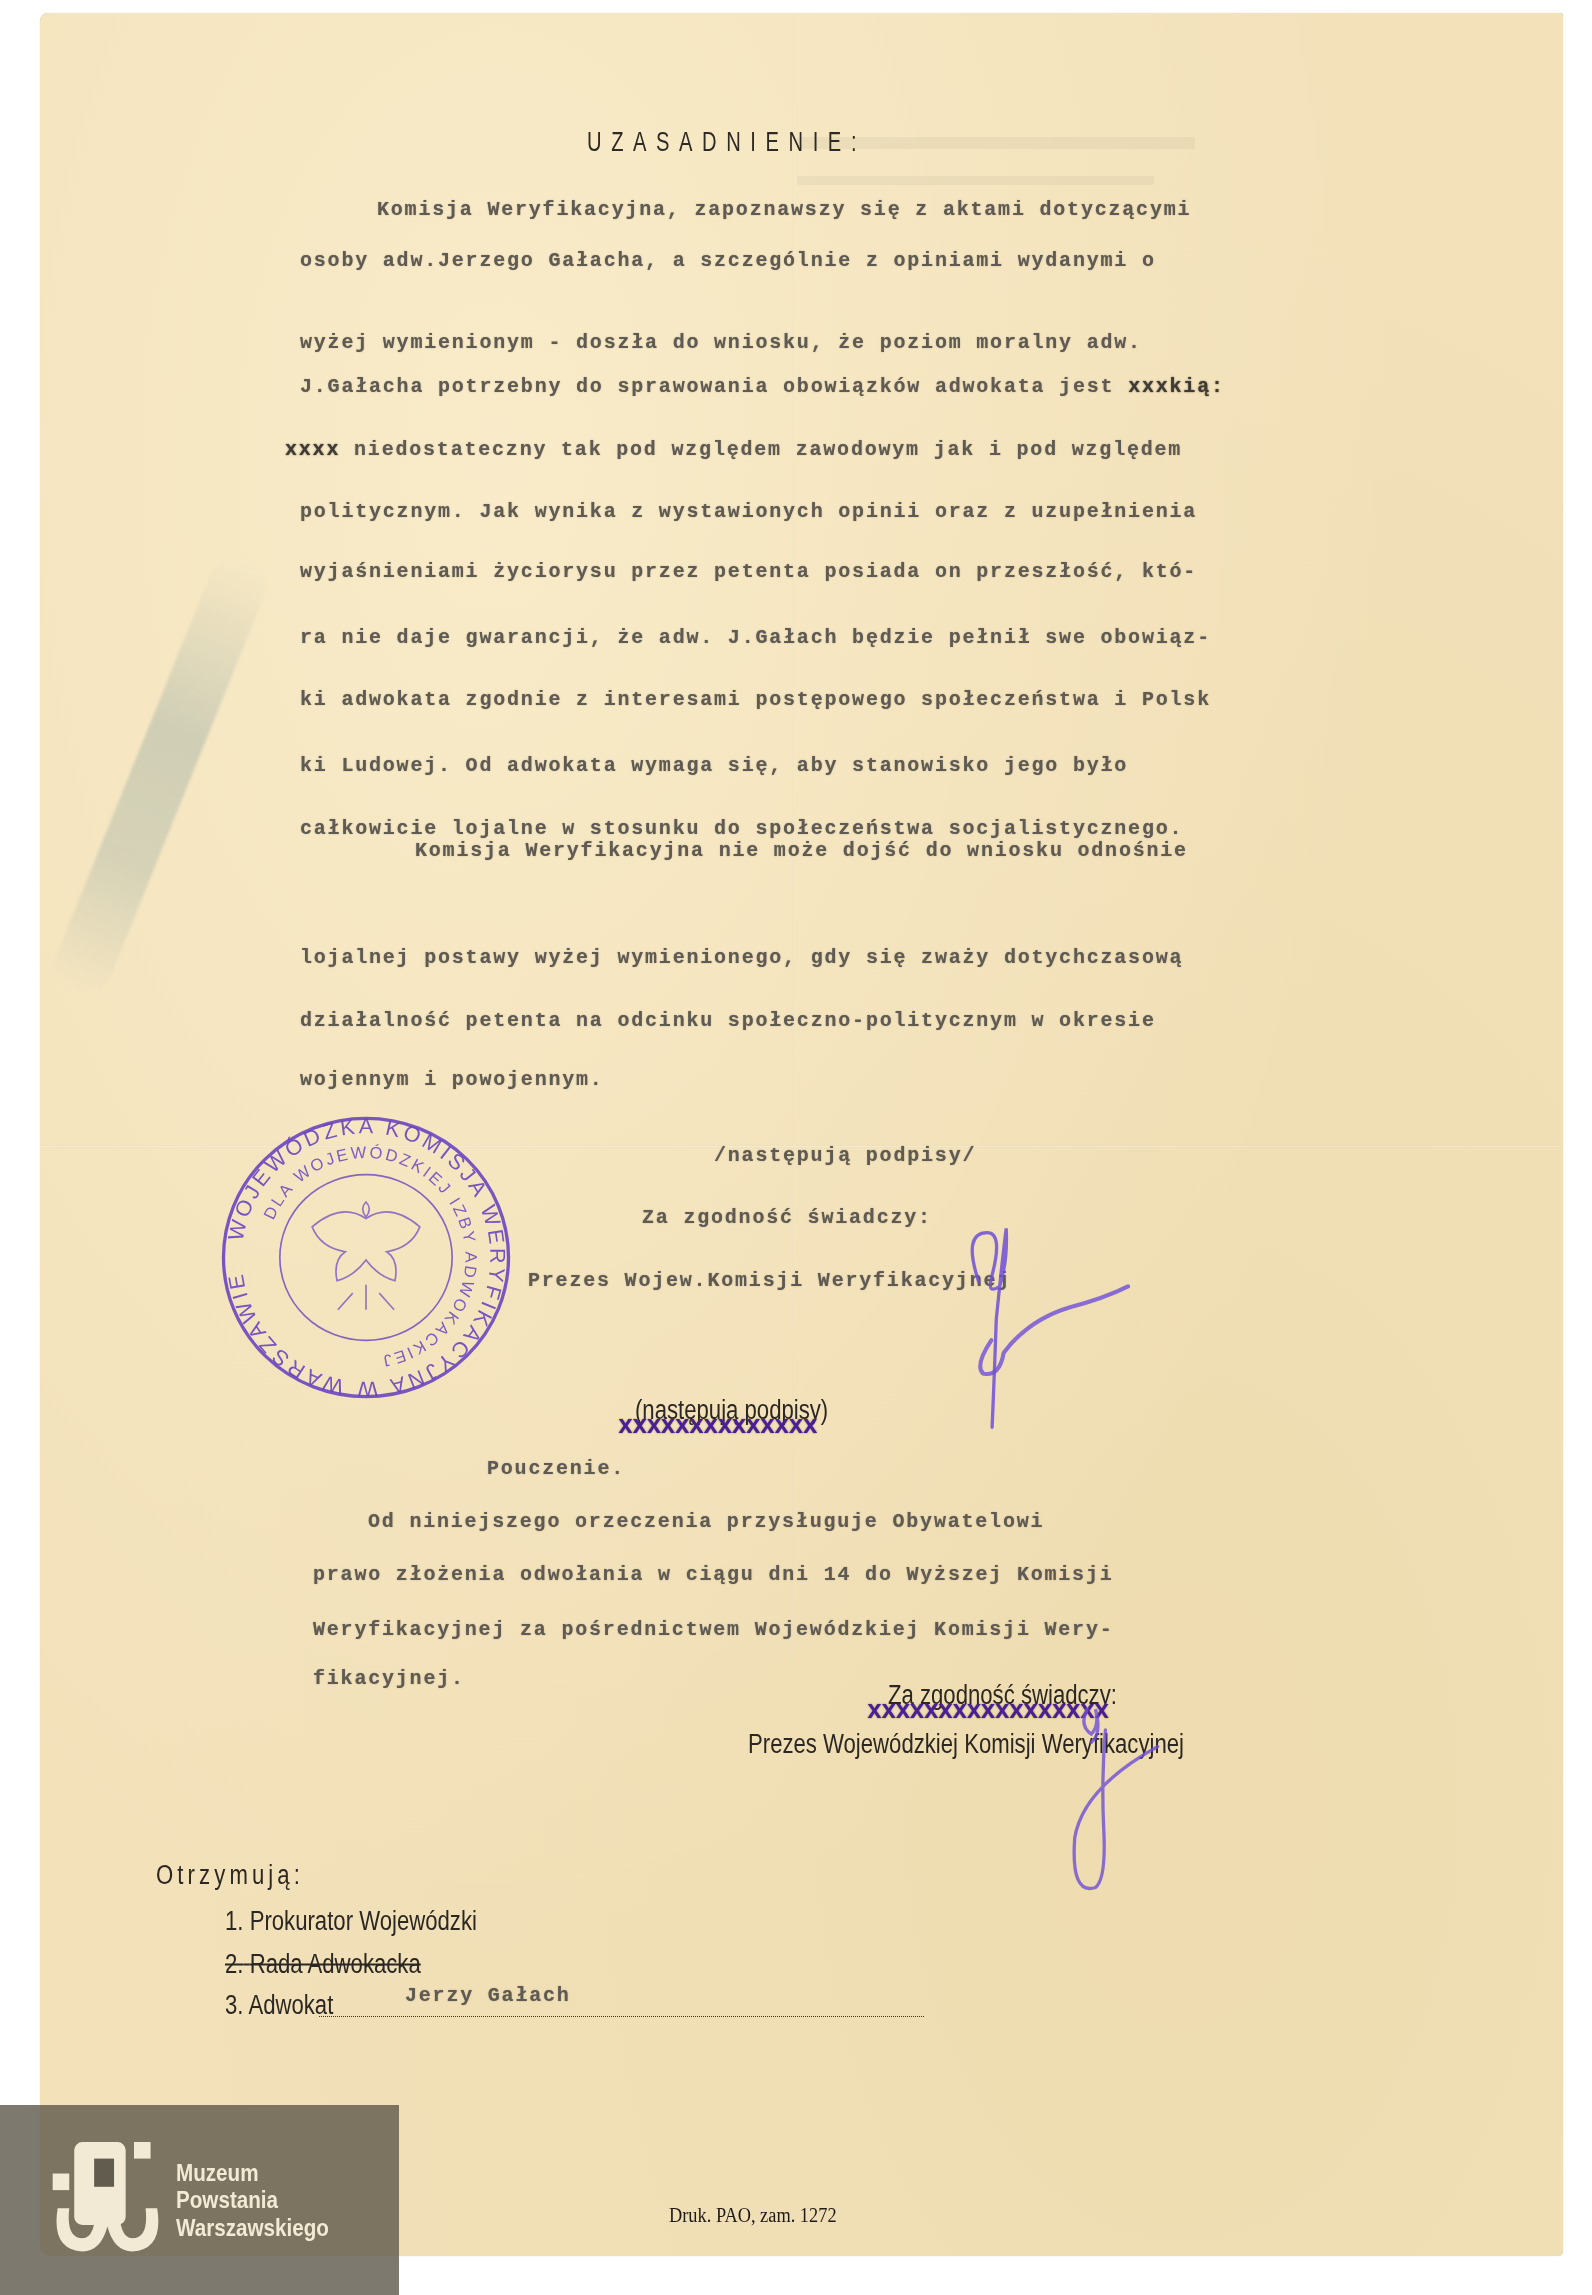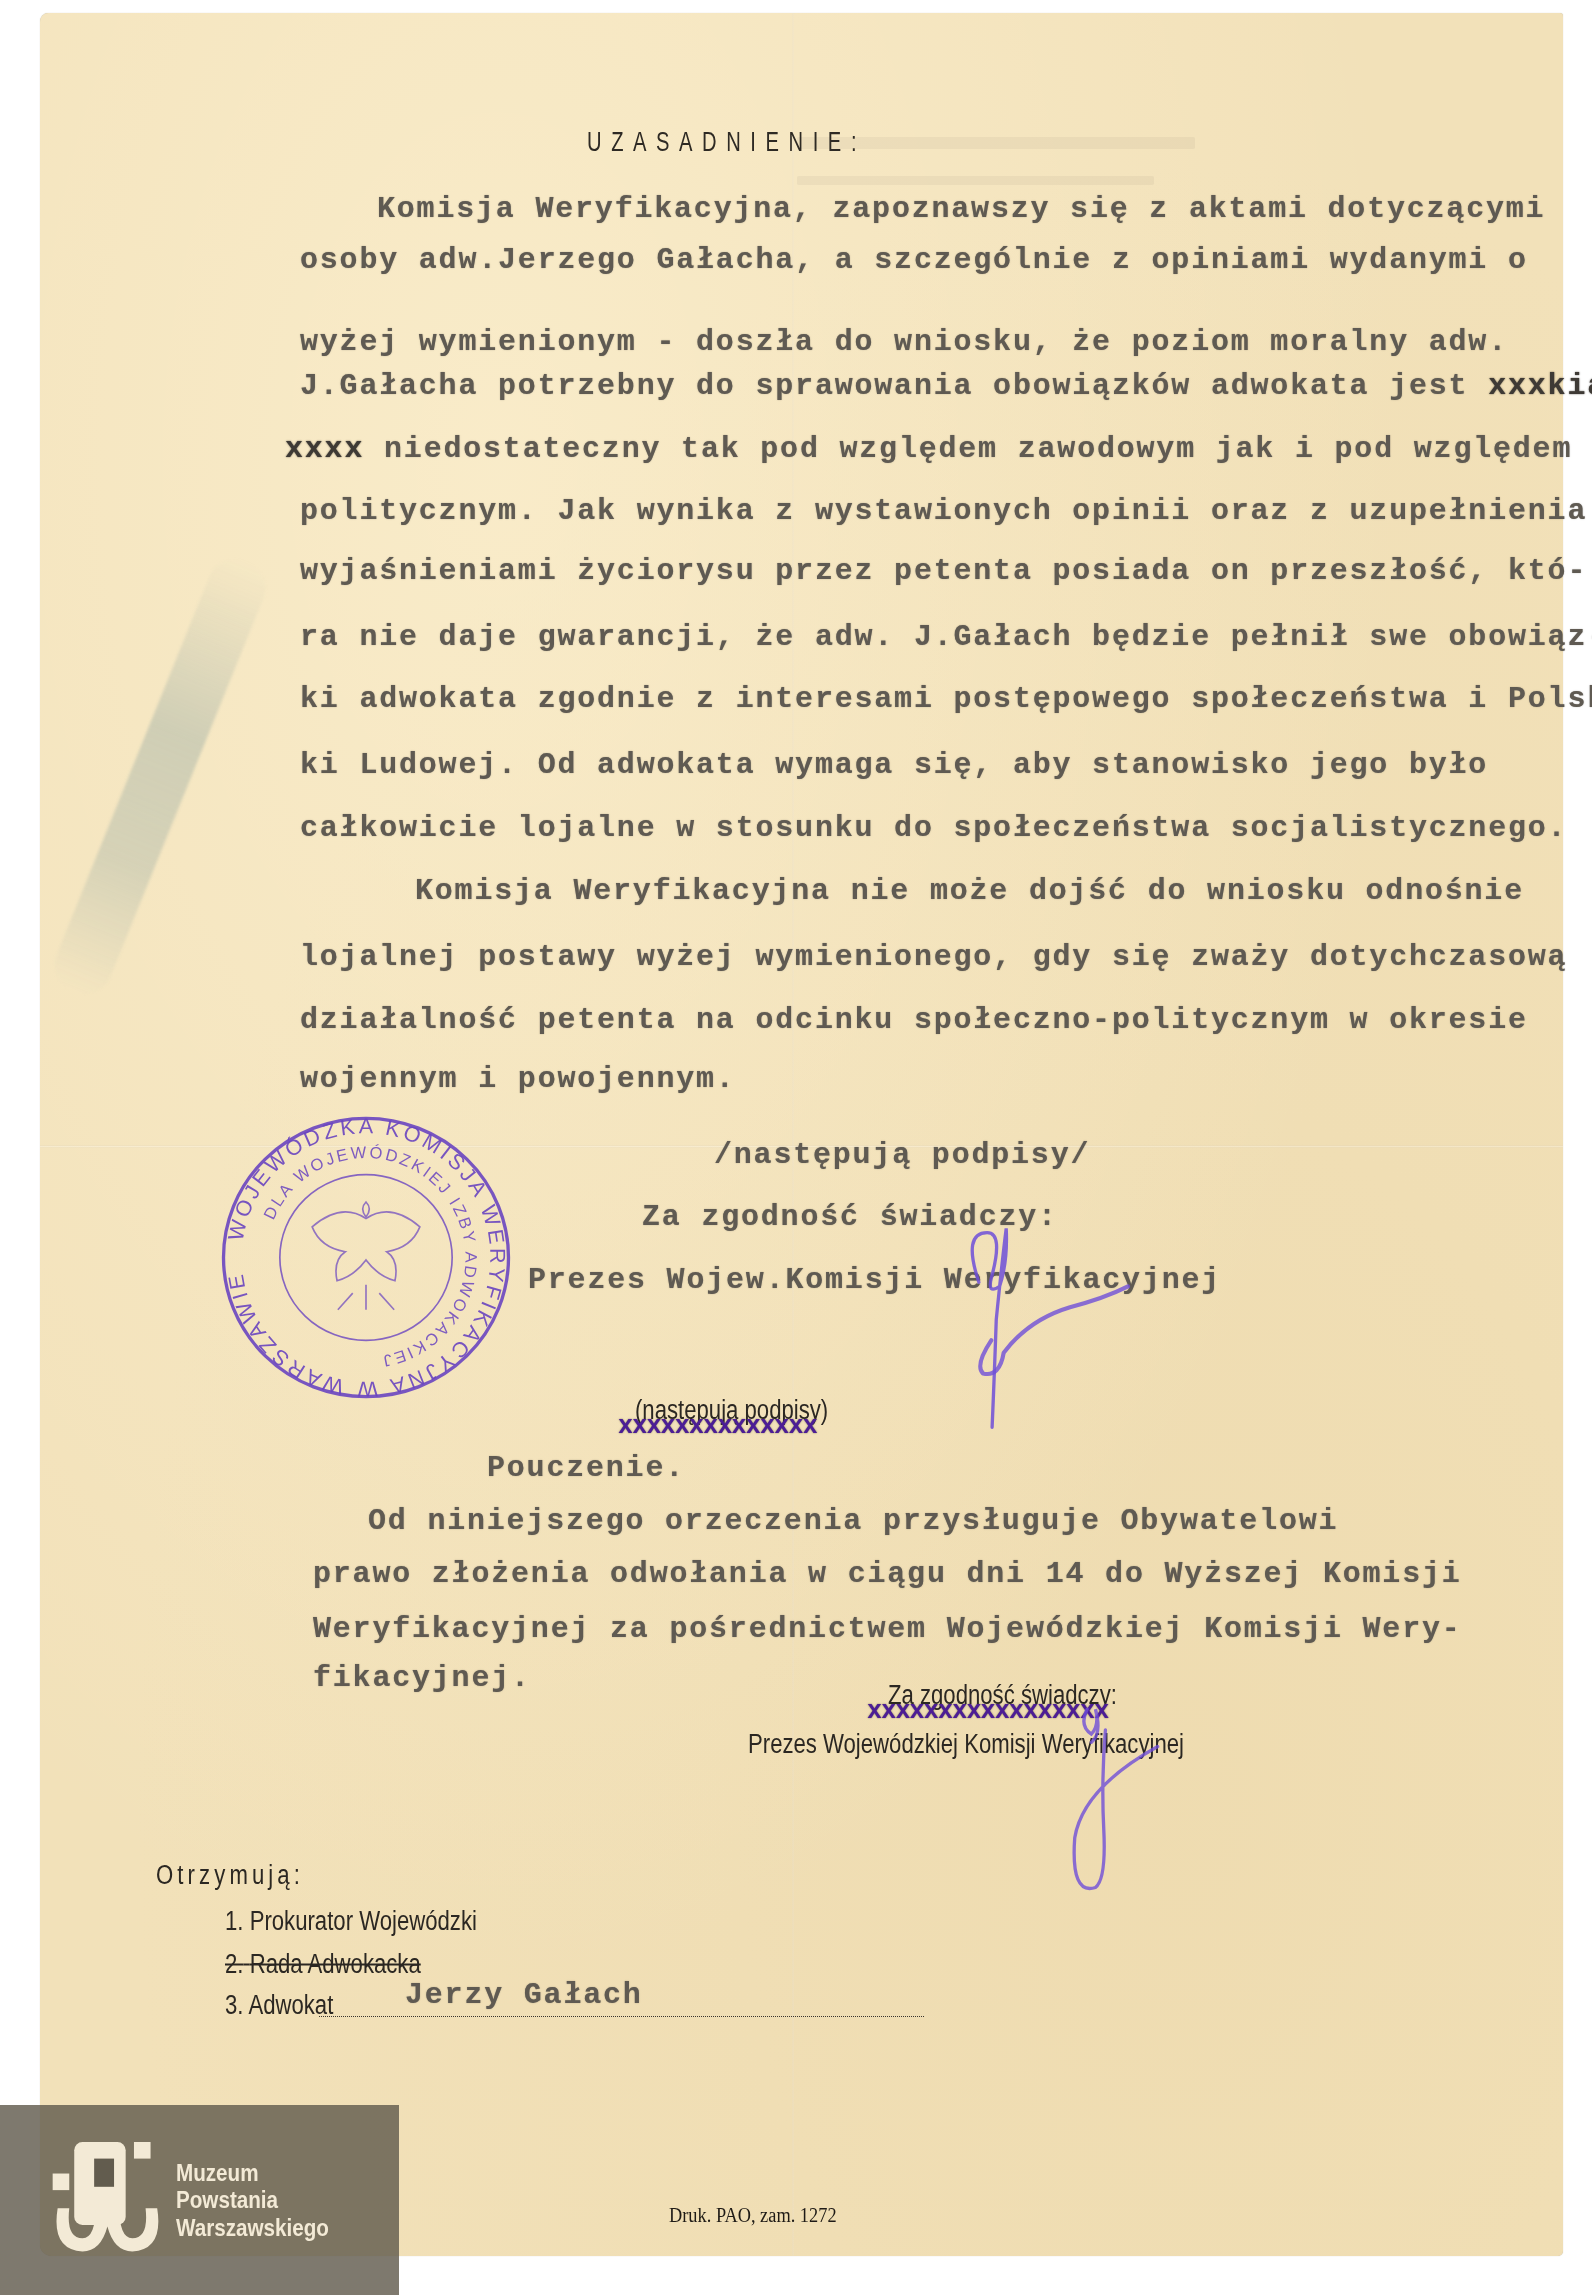--- a/index.html
+++ b/index.html
@@ -33,21 +33,21 @@
   .bleed {
     position: absolute; height: 11.6px; background: rgba(150,140,115,0.10); border-radius: 1.7px;
   }
   .abs { position: absolute; white-space: nowrap; }
   .heading {
     font-family: "Liberation Sans", sans-serif; font-size: 28px; color: #2e2a24;
     letter-spacing: 13.3px; transform: scaleX(0.72); transform-origin: left center;
     font-weight: 400;
   }
   .typed {
-    font-family: "Liberation Mono", monospace; font-size: 30px; font-weight: 700;
+    font-family: "Liberation Mono", monospace; font-size: 20px; font-weight: 700;
     color: #5f5a52; letter-spacing: 1.8px; line-height: 33px;
     text-shadow: 0 0 1.2px rgba(80,76,70,0.55);
     transform: translateY(-50%);
   }
   .struck { color: #3e3a35; text-shadow: 0 0 1.7px rgba(40,36,30,0.8); }
   .printed {
     font-family: "Liberation Sans", sans-serif; font-size: 27px; color: #2b2722;
     transform: translateY(-50%) scaleX(0.82); transform-origin: left center;
   }
   .printed.spaced { letter-spacing: 5px; }
@@ -103,21 +103,21 @@
 <div class="abs typed" style="left:285px; top:449px;">
   <span class="struck">xxxx</span>
   <span>niedostateczny tak pod względem zawodowym jak i pod względem</span>
 </div>
 <div class="abs typed" style="left:300px; top:511px;">politycznym. Jak wynika z wystawionych opinii oraz z uzupełnienia</div>
 <div class="abs typed" style="left:300px; top:571px;">wyjaśnieniami życiorysu przez petenta posiada on przeszłość, któ-</div>
 <div class="abs typed" style="left:300px; top:637px;">ra nie daje gwarancji, że adw. J.Gałach będzie pełnił swe obowiąz-</div>
 <div class="abs typed" style="left:300px; top:699px;">ki adwokata zgodnie z interesami postępowego społeczeństwa i Polsk</div>
 <div class="abs typed" style="left:300px; top:765px;">ki Ludowej. Od adwokata wymaga się, aby stanowisko jego było</div>
 <div class="abs typed" style="left:300px; top:828px;">całkowicie lojalne w stosunku do społeczeństwa socjalistycznego.</div>
-<div class="abs typed" style="left:415px; top:891px;">Komisja Weryfikacyjna nie może dojść do wniosku odnośnie</div>
+<div class="abs typed" style="left:415px; top:850px;">Komisja Weryfikacyjna nie może dojść do wniosku odnośnie</div>
 <div class="abs typed" style="left:300px; top:957px;">lojalnej postawy wyżej wymienionego, gdy się zważy dotychczasową</div>
 <div class="abs typed" style="left:300px; top:1020px;">działalność petenta na odcinku społeczno-politycznym w okresie</div>
 <div class="abs typed" style="left:300px; top:1079px;">wojennym i powojennym.</div>
 
 <div class="abs typed" style="left:714px; top:1155px;">/następują podpisy/</div>
 <div class="abs typed" style="left:642px; top:1217px;">Za zgodność świadczy:</div>
 <div class="abs typed" style="left:528px; top:1280px;">Prezes Wojew.Komisji Weryfikacyjnej</div>
 
 <svg class="stamp" viewBox="0 0 352 344">
   <defs>

